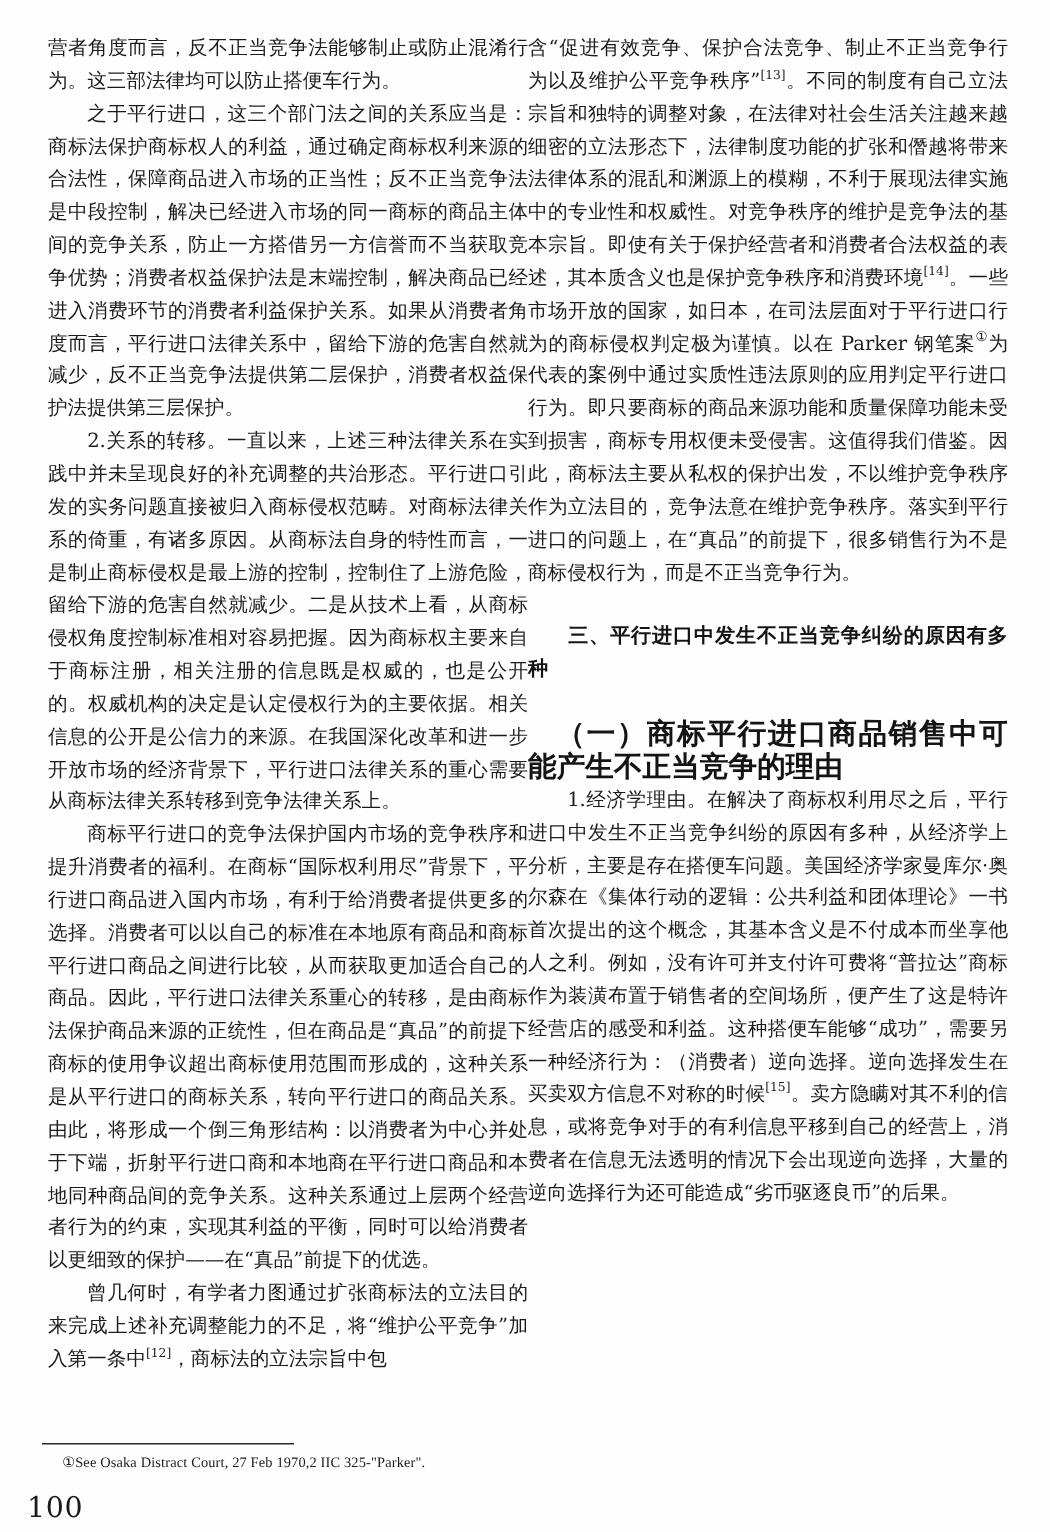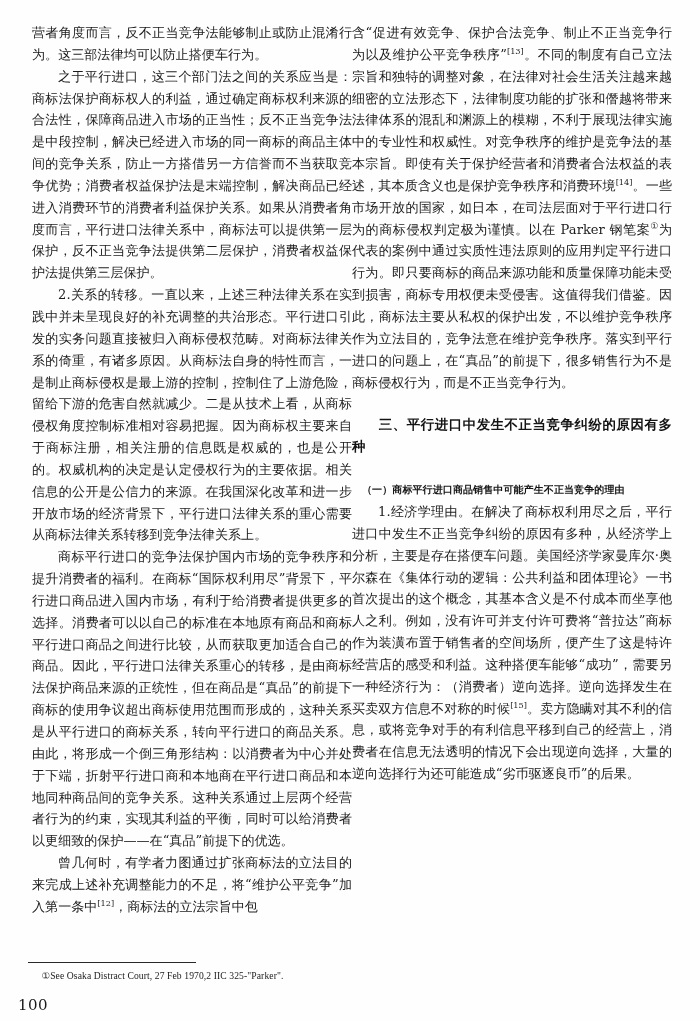--- a/index.html
+++ b/index.html
@@ -85,21 +85,21 @@
     text-justify: inter-ideograph;
     text-align-last: left;
     word-break: break-all;
     font-family: "DejaVu Sans", "Liberation Sans", sans-serif;
     letter-spacing: 0.2px;
     color: #141414;
   }
 
   h3.sub-heading {
     margin: 0;
-    font-size: 10px;
+    font-size: 19px;
     line-height: 21.85px;
     font-weight: bold;
     text-indent: 1em;
     text-align: justify;
     text-justify: inter-ideograph;
     text-align-last: left;
     word-break: break-all;
     font-family: "DejaVu Sans", "Liberation Sans", sans-serif;
     letter-spacing: 0.1px;
     color: #141414;
@@ -143,40 +143,40 @@
     color: #1b1b1b;
     text-indent: 1.4em;
     letter-spacing: 0.1px;
     white-space: nowrap;
   }
 
   .page-number {
     position: absolute;
     left: 18px;
     top: 996px;
-    font-size: 15px;
+    font-size: 19px;
     line-height: 18px;
     font-family: "DejaVu Serif", "Liberation Serif", serif;
     color: #1a1a1a;
     letter-spacing: 0.4px;
   }
 </style>
 </head>
 <body>
 
 <div class="page">
 
   <div class="columns">
 
     <div class="column column-left">
       <div class="col-body">
 
         <p class="para noindent">营者角度而言，反不正当竞争法能够制止或防止混淆行为。这三部法律均可以防止搭便车行为。</p>
 
-        <p class="para indent">之于平行进口，这三个部门法之间的关系应当是：商标法保护商标权人的利益，通过确定商标权利来源的合法性，保障商品进入市场的正当性；反不正当竞争法是中段控制，解决已经进入市场的同一商标的商品主体间的竞争关系，防止一方搭借另一方信誉而不当获取竞争优势；消费者权益保护法是末端控制，解决商品已经进入消费环节的消费者利益保护关系。如果从消费者角度而言，平行进口法律关系中，商标法可以提供第一层保护，反不正当竞争法提供第二层保护，消费者权益保护法提供第三层保护。</p>
+        <p class="para indent">之于平行进口，这三个部门法之间的关系应当是：商标法保护商标权人的利益，通过确定商标权利来源的合法性，保障商品进入市场的正当性；反不正当竞争法是中段控制，解决已经进入市场的同一商标的商品主体间的竞争关系，防止一方搭借另一方信誉而不当获取竞争优势；消费者权益保护法是末端控制，解决商品已经进入消费环节的消费者利益保护关系。如果从消费者角度而言，平行进口法律关系中，留给下游的危害自然就减少，反不正当竞争法提供第二层保护，消费者权益保护法提供第三层保护。</p>
 
         <p class="para indent">2.关系的转移。一直以来，上述三种法律关系在实践中并未呈现良好的补充调整的共治形态。平行进口引发的实务问题直接被归入商标侵权范畴。对商标法律关系的倚重，有诸多原因。从商标法自身的特性而言，一是制止商标侵权是最上游的控制，控制住了上游危险，留给下游的危害自然就减少。二是从技术上看，从商标侵权角度控制标准相对容易把握。因为商标权主要来自于商标注册，相关注册的信息既是权威的，也是公开的。权威机构的决定是认定侵权行为的主要依据。相关信息的公开是公信力的来源。在我国深化改革和进一步开放市场的经济背景下，平行进口法律关系的重心需要从商标法律关系转移到竞争法律关系上。</p>
 
         <p class="para indent">商标平行进口的竞争法保护国内市场的竞争秩序和提升消费者的福利。在商标“国际权利用尽”背景下，平行进口商品进入国内市场，有利于给消费者提供更多的选择。消费者可以以自己的标准在本地原有商品和商标平行进口商品之间进行比较，从而获取更加适合自己的商品。因此，平行进口法律关系重心的转移，是由商标法保护商品来源的正统性，但在商品是“真品”的前提下商标的使用争议超出商标使用范围而形成的，这种关系是从平行进口的商标关系，转向平行进口的商品关系。由此，将形成一个倒三角形结构：以消费者为中心并处于下端，折射平行进口商和本地商在平行进口商品和本地同种商品间的竞争关系。这种关系通过上层两个经营者行为的约束，实现其利益的平衡，同时可以给消费者以更细致的保护——在“真品”前提下的优选。</p>
 
         <p class="para indent"><span>曾几何时，有学者力图通过扩张商标法的立法目的来完成上述补充调整能力的不足，将“维护公平竞争”加入第一条中</span><sup class="ref">[12]</sup><span>，商标法的立法宗旨中包</span></p>
 
       </div>
     </div>
 

